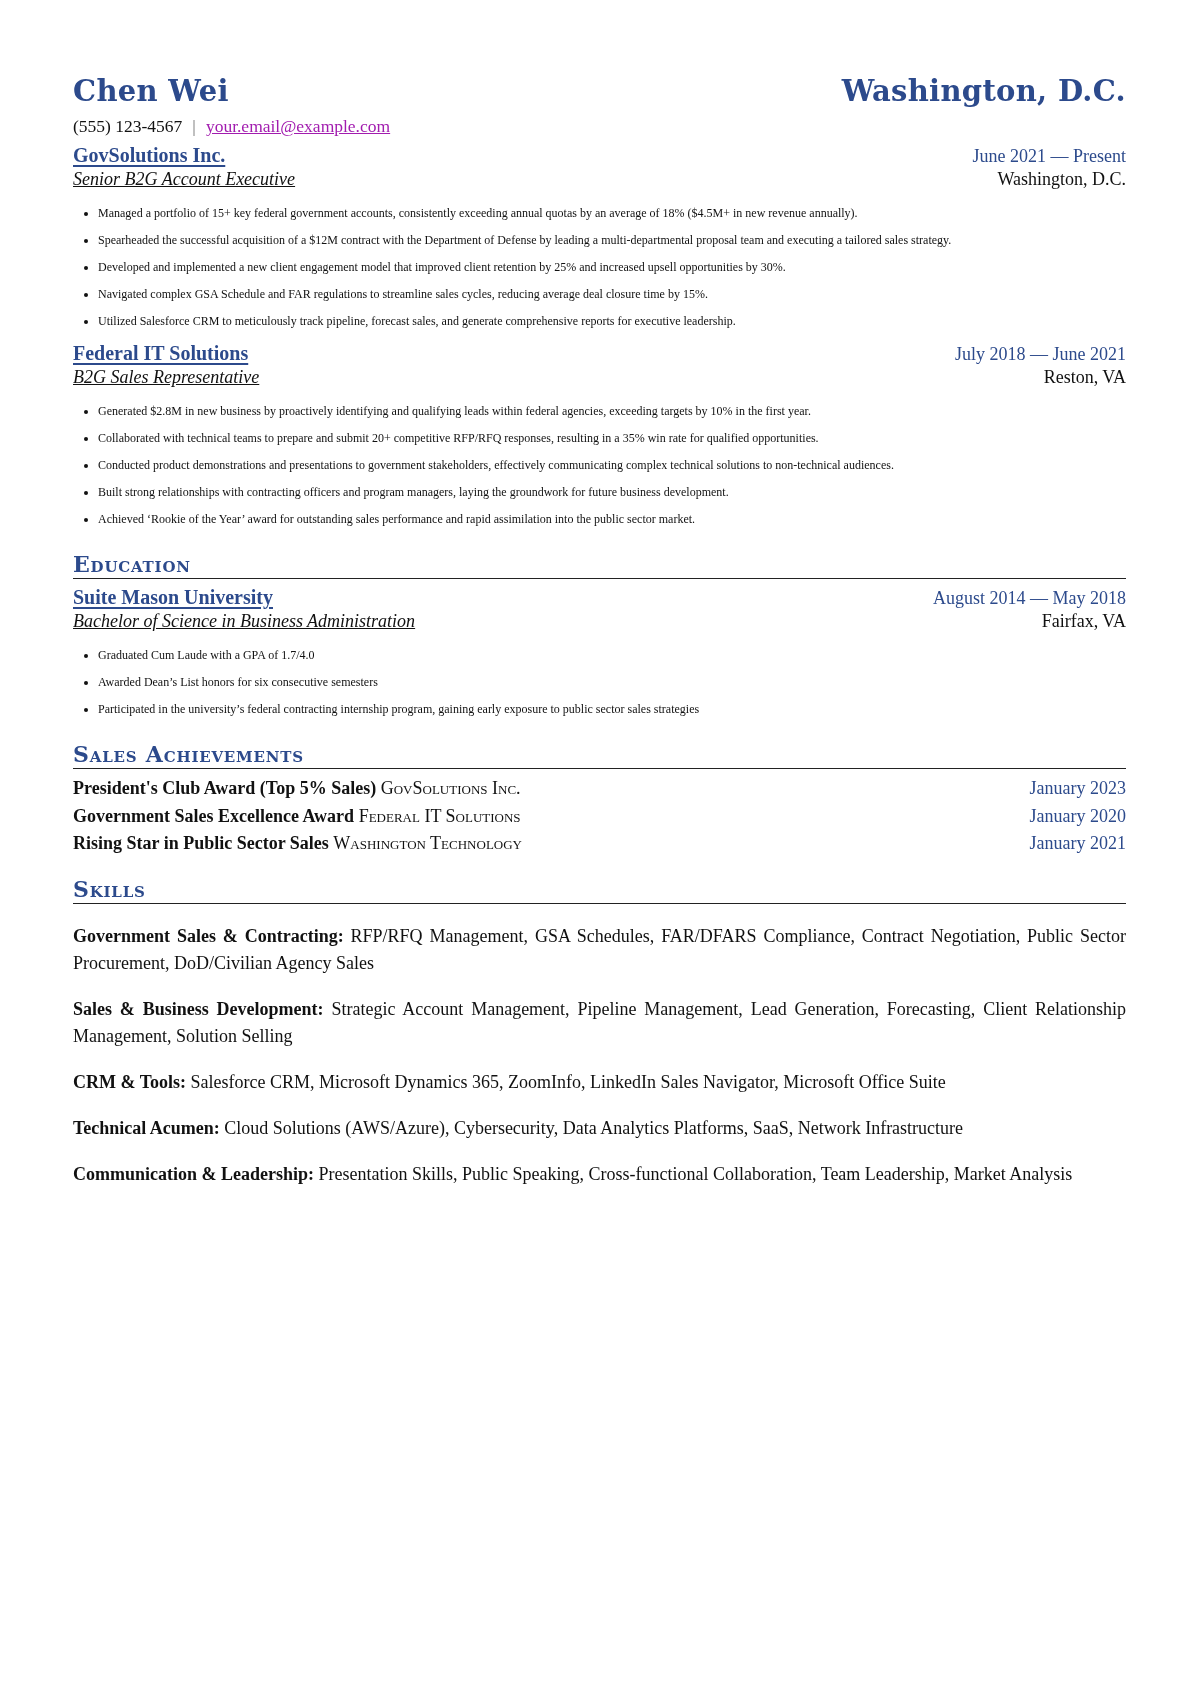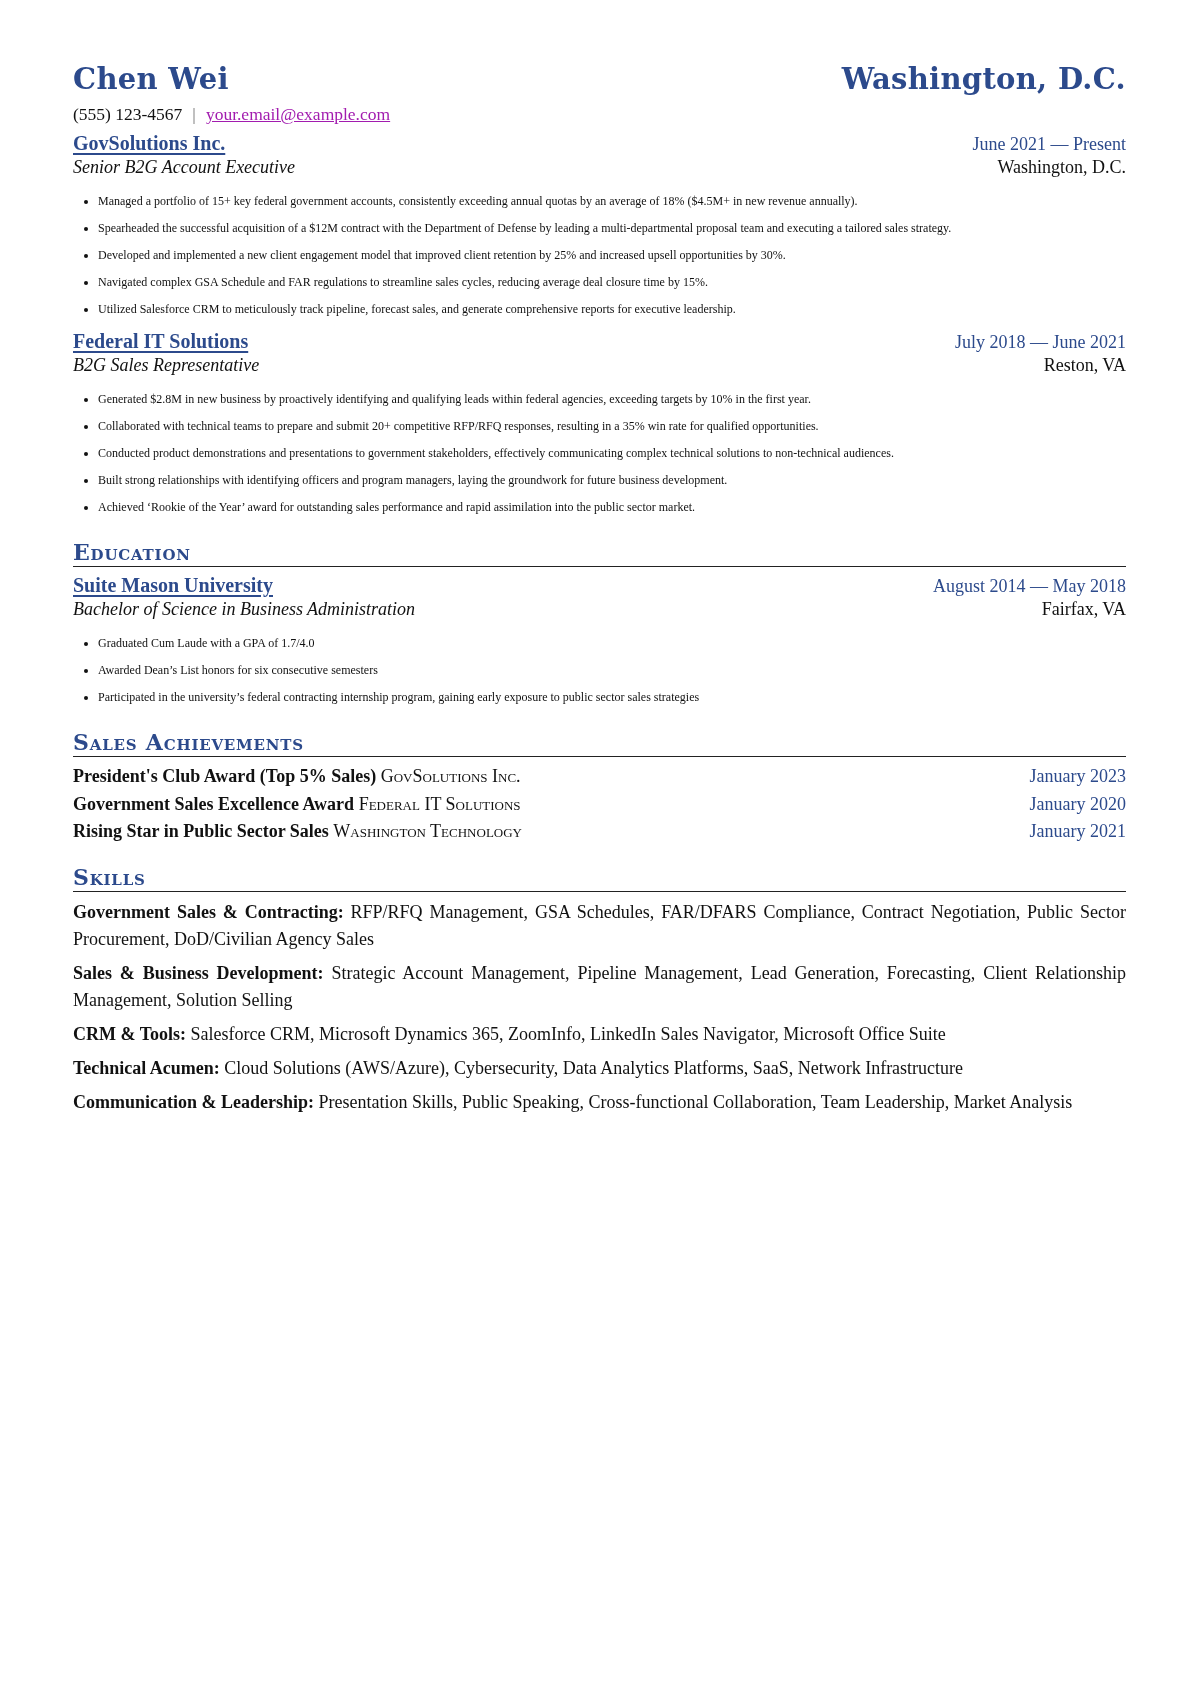--- a/index.html
+++ b/index.html
@@ -1,45 +1,45 @@
 <!DOCTYPE html>
 <html><head>
 <meta charset="utf-8">
 <style>
   html, body { margin: 0; padding: 0; background: #ffffff; }
   body {
     width: 1190px; height: 1683px; position: relative; overflow: hidden;
     font-family: "DejaVu Serif", "Liberation Serif", serif;
     color: #111;
   }
-  .page { position: absolute; left: 73px; top: 62px; width: 1053px; }
+  .page { position: absolute; left: 73px; top: 74px; width: 1053px; }
   .blue { color: #2c4a8c; }
   .row { display: flex; justify-content: space-between; align-items: baseline; }
   .name { font-weight: bold; font-size: 29px; color: #2c4a8c; letter-spacing: 0.3px; }
   .city-top { font-weight: bold; font-size: 29px; color: #2c4a8c; letter-spacing: 0.3px; }
   .contact { margin-top: 8px; font-size: 17.5px; font-family: "Liberation Serif", serif; }
   .contact .sep { color: #777; margin: 0 10px; }
   .contact a { color: #a21caf; text-decoration: underline; }
   .section-head {
     margin-top: 18px; font-size: 22px; font-weight: bold; color: #2c4a8c;
     font-variant: small-caps; letter-spacing: 0.8px;
     border-bottom: 1.5px solid #222; padding-bottom: 1px; line-height: 26px;
   }
   .entry-head { margin-top: 7px; font-size: 20px; font-family: "Liberation Serif", serif; }
   .org { font-weight: bold; color: #2c4a8c; text-decoration: underline; text-underline-offset: 3px; }
   .dates { color: #2c4a8c; font-size: 18px; }
   .subrow { font-size: 18px; font-family: "Liberation Serif", serif; margin-top: 2px; }
-  .role { font-style: italic; }
+  .role { font-style: italic; text-decoration: underline; }
   ul.bullets { margin: 10px 0 0 0; padding: 0 0 0 25px; font-family: "Liberation Serif", serif; font-size: 12px; line-height: 27px; }
   ul.bullets li { text-align: justify; }
   .ach { font-family: "Liberation Serif", serif; font-size: 18px; line-height: 27.5px; }
   .ach-title { font-weight: bold; }
   .ach-org { font-variant: small-caps; }
   .skills { font-family: "Liberation Serif", serif; font-size: 18px; line-height: 27px; text-align: justify; }
-  .skill { margin-top: 7px; margin-bottom: 4px; }
+  .skill { margin-top: 19px; margin-bottom: 4px; }
   .skill-label { font-weight: bold; }
 </style>
 </head>
 <body>
 
 <div class="page">
 
   <div class="row">
     <span class="name">Chen Wei</span>
     <span class="city-top">Washington, D.C.</span>
@@ -73,21 +73,21 @@
       <span class="dates">July 2018 — June 2021</span>
     </div>
     <div class="row subrow">
       <span class="role">B2G Sales Representative</span>
       <span>Reston, VA</span>
     </div>
     <ul class="bullets">
       <li>Generated $2.8M in new business by proactively identifying and qualifying leads within federal agencies, exceeding targets by 10% in the first year.</li>
       <li>Collaborated with technical teams to prepare and submit 20+ competitive RFP/RFQ responses, resulting in a 35% win rate for qualified opportunities.</li>
       <li>Conducted product demonstrations and presentations to government stakeholders, effectively communicating complex technical solutions to non-technical audiences.</li>
-      <li>Built strong relationships with identifying officers and program managers, laying the groundwork for future business development.</li>
+      <li>Built strong relationships with contracting officers and program managers, laying the groundwork for future business development.</li>
       <li>Achieved ‘Rookie of the Year’ award for outstanding sales performance and rapid assimilation into the public sector market.</li>
     </ul>
   </div>
 
   <div class="section-head">Education</div>
 
   <div>
     <div class="row entry-head">
       <span class="org">Suite Mason University</span>
       <span class="dates">August 2014 — May 2018</span>

